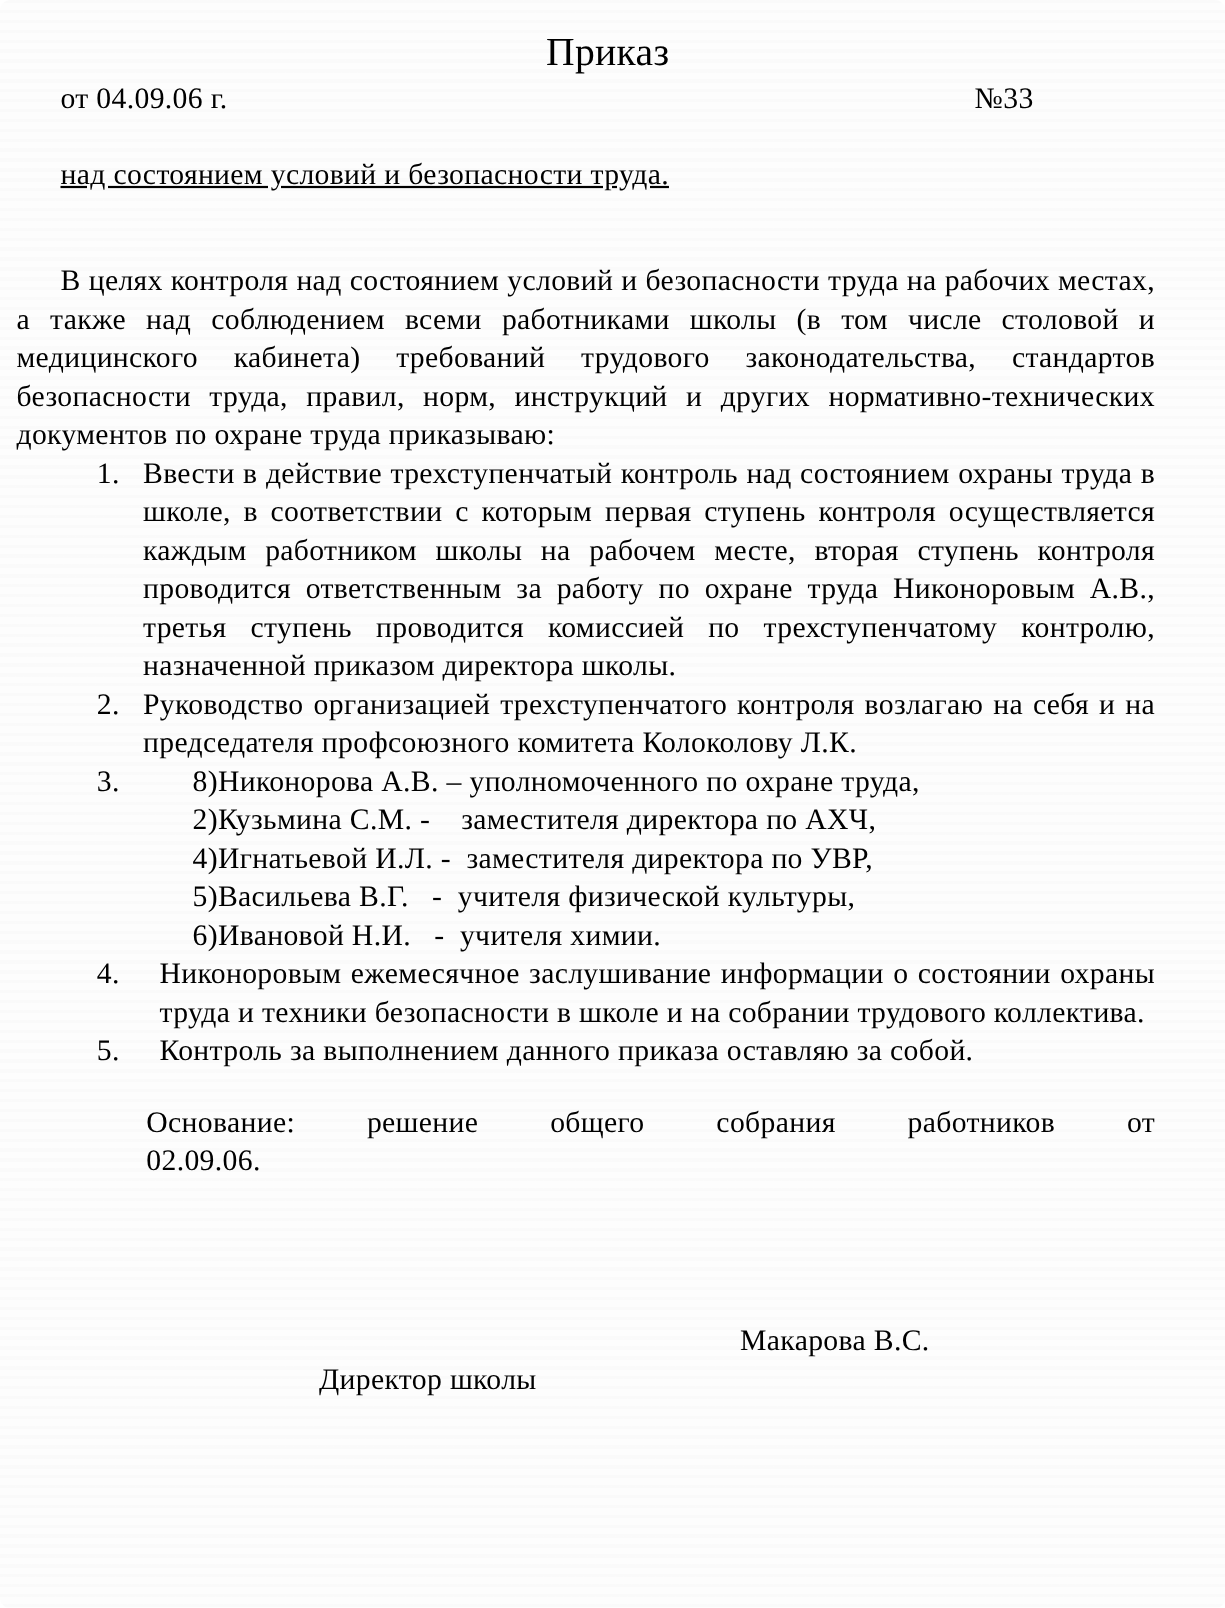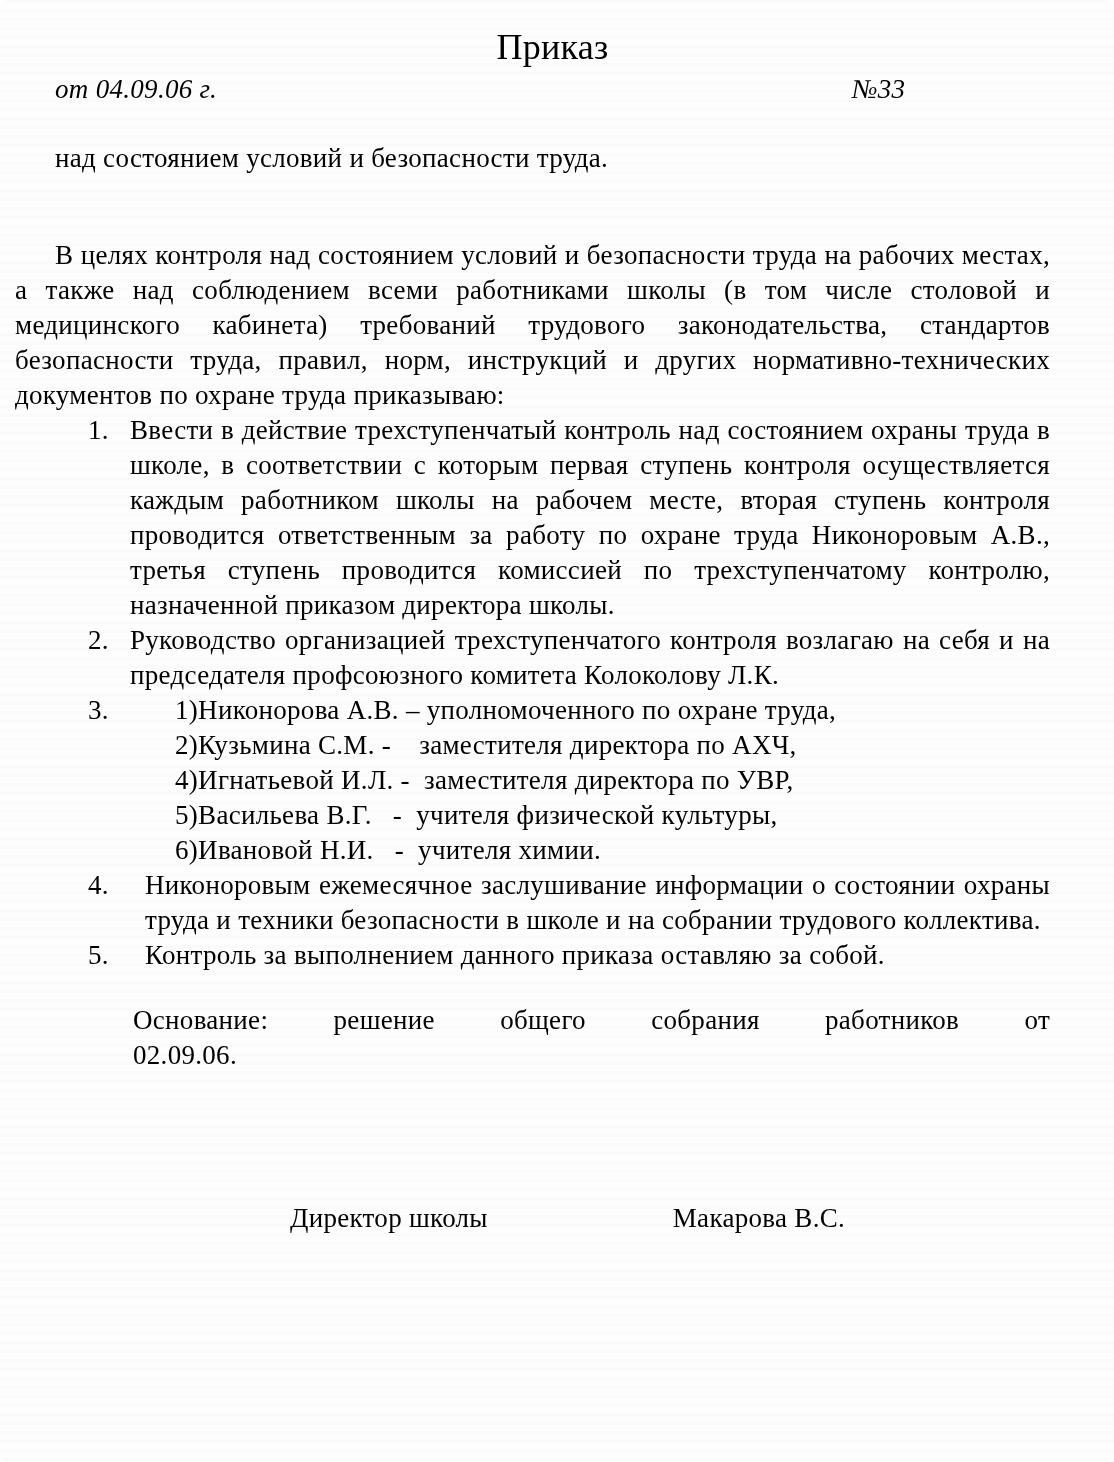--- a/index.html
+++ b/index.html
@@ -26,27 +26,27 @@
 
   .content { padding: 26px 64px 0 15px; }
 
   .title {
     text-align: center;
     padding-left: 40px;
     font-size: 36px;
     line-height: 42px;
   }
 
-  .meta-row { position: relative; height: 35px; margin-top: 4px; font-style: italic; }
+  .meta-row { position: relative; height: 35px; margin-top: 4px; }
   .meta-date { position: absolute; left: 40px; top: 0; }
-  .doc-number { position: absolute; left: 837px; top: 0; }
+  .doc-number { position: absolute; left: 871px; top: 0; }
 
   .subject { margin-top: 34px; }
   .subject .s1 { padding-left: 73px; }
-  .subject .s2 { padding-left: 40px; }
+  .subject .s2 { padding-left: 40px; text-decoration: underline; }
   .subject .s3 { padding-left: 85px; }
 
   .intro {
     margin-top: 62px;
     text-align: justify;
     text-indent: 40px;
   }
 
   .order-list { }
   .order-item { display: flex; }
@@ -58,21 +58,21 @@
   .subitems { text-align: left; }
   .subitem { padding-left: 45px; white-space: pre-wrap; }
 
   .basis { margin-left: 118px; margin-top: 30px; }
   .basis-line1 {
     text-align: justify;
     text-align-last: justify;
   }
 
   .signature { display: flex; margin-top: 128px; }
-  .sig-role { margin-left: 275px; }
+  .sig-role { margin-left: 275px; margin-top: 36px; }
   .sig-name { margin-left: 185px; }
 </style>
 </head>
 <body>
 
 <div class="page">
   <div class="content">
 
     <div class="title">Приказ</div>
 
@@ -92,21 +92,21 @@
           <div class="num">1.</div>
           <div class="item-body"><span>Ввести в действие трехступенчатый контроль над состоянием охраны труда в школе, в соответствии с которым </span><span class="u">первая ступень контроля</span><span> осуществляется каждым работником школы на рабочем месте, </span><span class="u">вторая ступень контроля</span><span> проводится ответственным за работу по охране труда Никоноровым А.В., </span><span class="u">третья ступень</span><span> проводится комиссией по трехступенчатому контролю, назначенной приказом директора школы.</span></div>
         </div>
         <div class="order-item">
           <div class="num">2.</div>
           <div class="item-body"><span>Руководство организацией трехступенчатого контроля возлагаю на себя и на председателя профсоюзного комитета Колоколову Л.К.</span></div>
         </div>
         <div class="order-item">
           <div class="num">3.</div>
           <div class="item-body"><div class="subitems">
-              <div class="subitem">1)Никонорова А.В. – уполномоченного по охране труда,</div>
+              <div class="subitem">8)Никонорова А.В. – уполномоченного по охране труда,</div>
               <div class="subitem">2)Кузьмина С.М. -    заместителя директора по АХЧ,</div>
               <div class="subitem">4)Игнатьевой И.Л. -  заместителя директора по УВР,</div>
               <div class="subitem">5)Васильева В.Г.   -  учителя физической культуры,</div>
               <div class="subitem">6)Ивановой Н.И.   -  учителя химии.</div>
             </div></div>
         </div>
         <div class="order-item alt">
           <div class="num">4.</div>
           <div class="item-body"><span>Никоноровым ежемесячное заслушивание информации о состоянии охраны труда и техники безопасности в школе и на собрании трудового коллектива.</span></div>
         </div>

